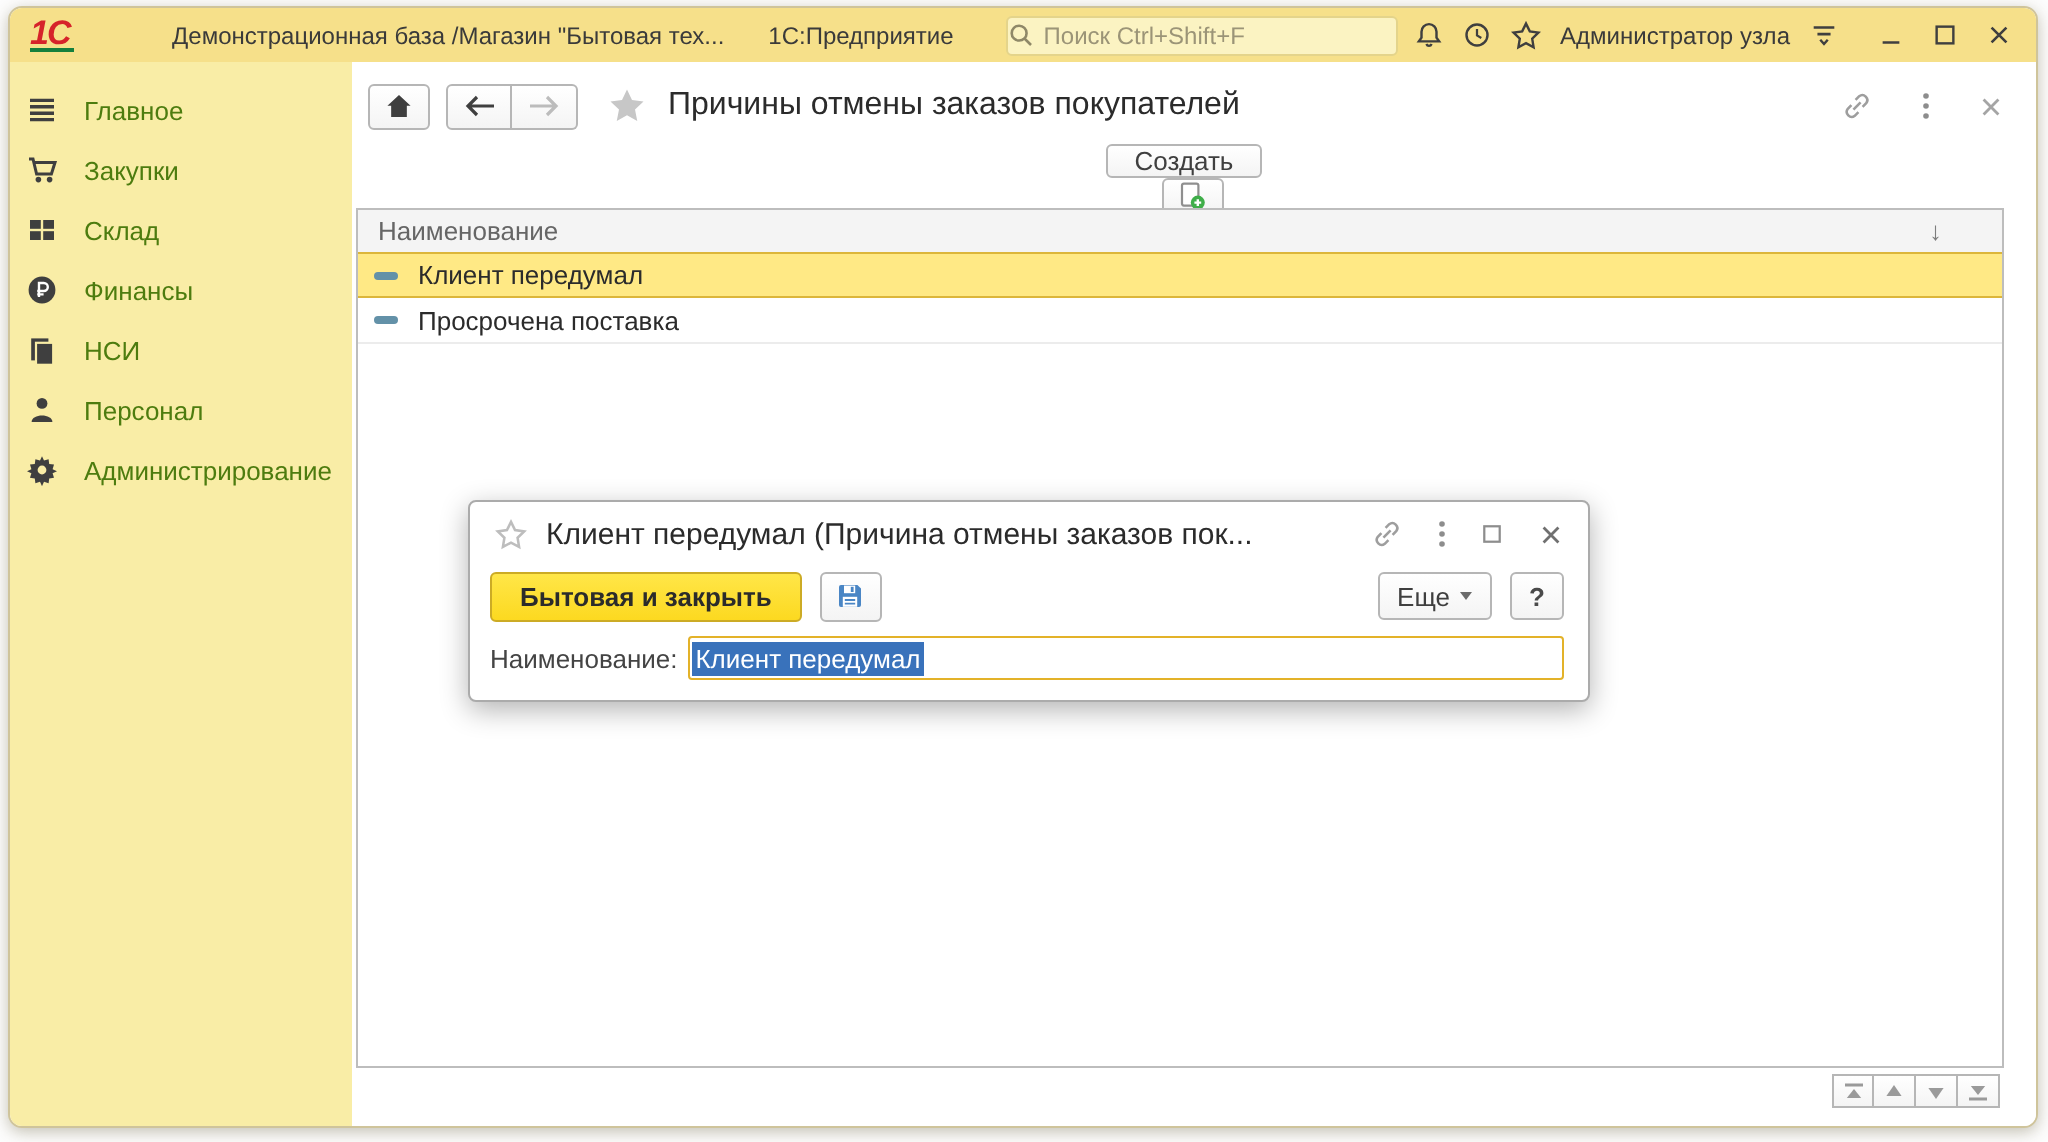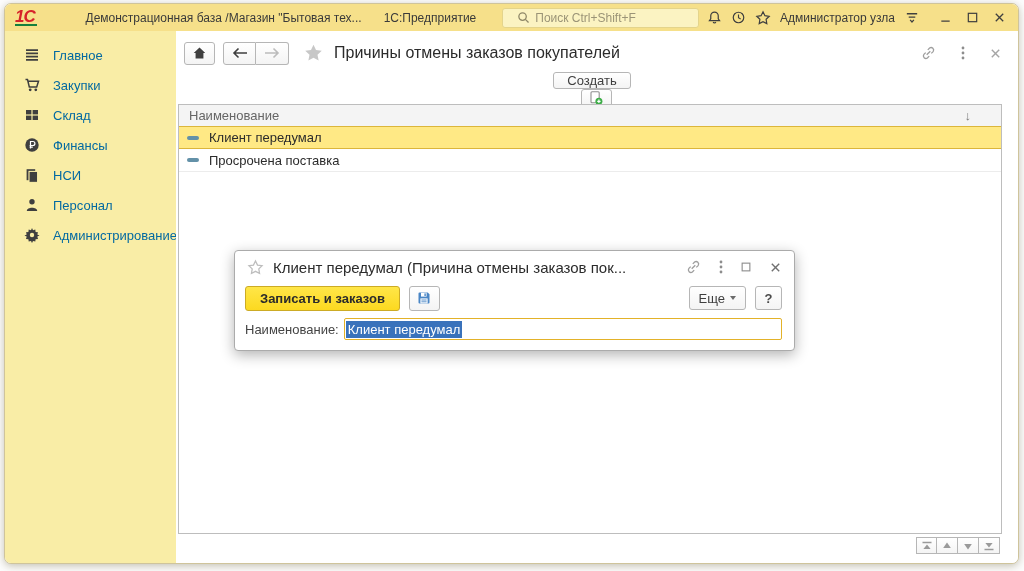--- a/index.html
+++ b/index.html
@@ -12,33 +12,33 @@
   
   .topbar { position:absolute; left:0; top:0; right:0; height:27px; background:#f6e08a;
             display:flex; align-items:center; padding:0 12px 0 10px; gap:8px; }
   .logo { color:#d6232a; font-weight:bold; font-style:italic; font-size:17px; letter-spacing:-1px;
           border-bottom:2px solid #15803d; line-height:15px; padding:0 2px 0 0; margin-right:8px; }
   .hamburger { width:18px; height:14px; display:flex; flex-direction:column; justify-content:space-between; cursor:pointer; margin-right:12px;}
   .hamburger span { display:block; height:2px; background:#4a4a4a; border-radius:1px; }
   .tb-title { font-size:12px; color:#3a3a3a; white-space:nowrap; }
   .tb-app { font-size:12px; color:#3a3a3a; margin-left:14px; white-space:nowrap; }
   .tb-search { margin-left:18px; width:265px; height:20px; background:#fbf3c2; border:1px solid #e4d48b;
-               border-radius:3px; display:flex; align-items:center; padding:0 14px; gap:5px; }
+               border-radius:3px; display:flex; align-items:center; padding:0 0; gap:5px; }
   .tb-search input { border:none; outline:none; background:transparent; font-size:12px; color:#5d574a; width:100%; }
   .tb-search input::placeholder { color:#9b9477; }
   .tb-right { margin-left:auto; display:flex; align-items:center; gap:9px; }
   .tb-user { font-size:12px; color:#3a3a3a; white-space:nowrap; }
   .winctl { display:flex; align-items:center; gap:14px; margin-left:10px; }
   .icon-btn { display:inline-flex; align-items:center; justify-content:center; cursor:pointer; }
 
   
   .content { position:absolute; top:27px; left:0; right:0; bottom:0; display:flex; }
   .sidebar { width:171px; background:#f9eda6; padding-top:9px; flex:none; }
-  .side-item { display:flex; align-items:center; gap:13px; height:30px; padding-left:19px;
-               font-size:13px; color:#0369a1; cursor:pointer; }
+  .side-item { display:flex; align-items:center; gap:13px; height:30px; padding-left:8px;
+               font-size:13px; color:#4d7c0f; cursor:pointer; }
   .side-item svg { flex:none; }
   .main { position:relative; flex:1; background:#fff; }
 
   
   .nav-row { position:absolute; top:9px; left:8px; right:16px; height:26px; display:flex; align-items:center; }
   .btn { background:linear-gradient(#fff,#f4f4f4); border:1px solid #b6b6b6; border-radius:3px;
          font-size:13px; color:#3f3f3f; display:inline-flex; align-items:center; justify-content:center;
          cursor:pointer; }
   .home-btn { width:31px; height:23px; }
   .histgrp { display:flex; margin-left:8px; }
@@ -386,21 +386,21 @@
               </svg>
         </span>
         <span class="icon-btn">
           <svg width="13" height="13" viewBox="0 0 14 14">
                 <path d="M3 3l8 8M11 3l-8 8" stroke="#707070" stroke-width="1.5"></path>
               </svg>
         </span>
       </span>
     </div>
     <div class="dlg-btnrow">
-      <button class="save-close-btn">Записать и заказов</button>
+      <button class="save-close-btn">Бытовая и закрыть</button>
       <span class="btn floppy-btn">
         <svg width="16" height="16" viewBox="0 0 16 16">
               <path d="M2.5 3.5a1 1 0 0 1 1-1h8.2l1.8 1.8v8.2a1 1 0 0 1-1 1h-9a1 1 0 0 1-1-1z" fill="#4a86c5"></path>
               <rect x="5" y="2.8" width="5.6" height="3.8" fill="#fff"></rect>
               <rect x="8.4" y="3.4" width="1.4" height="2.6" fill="#4a86c5"></rect>
               <rect x="4.4" y="8.4" width="7.2" height="5" fill="#fff"></rect>
               <path d="M5.4 10h5.2M5.4 11.8h5.2" stroke="#4a86c5" stroke-width=".9"></path>
             </svg>
       </span>
       <span class="right">

